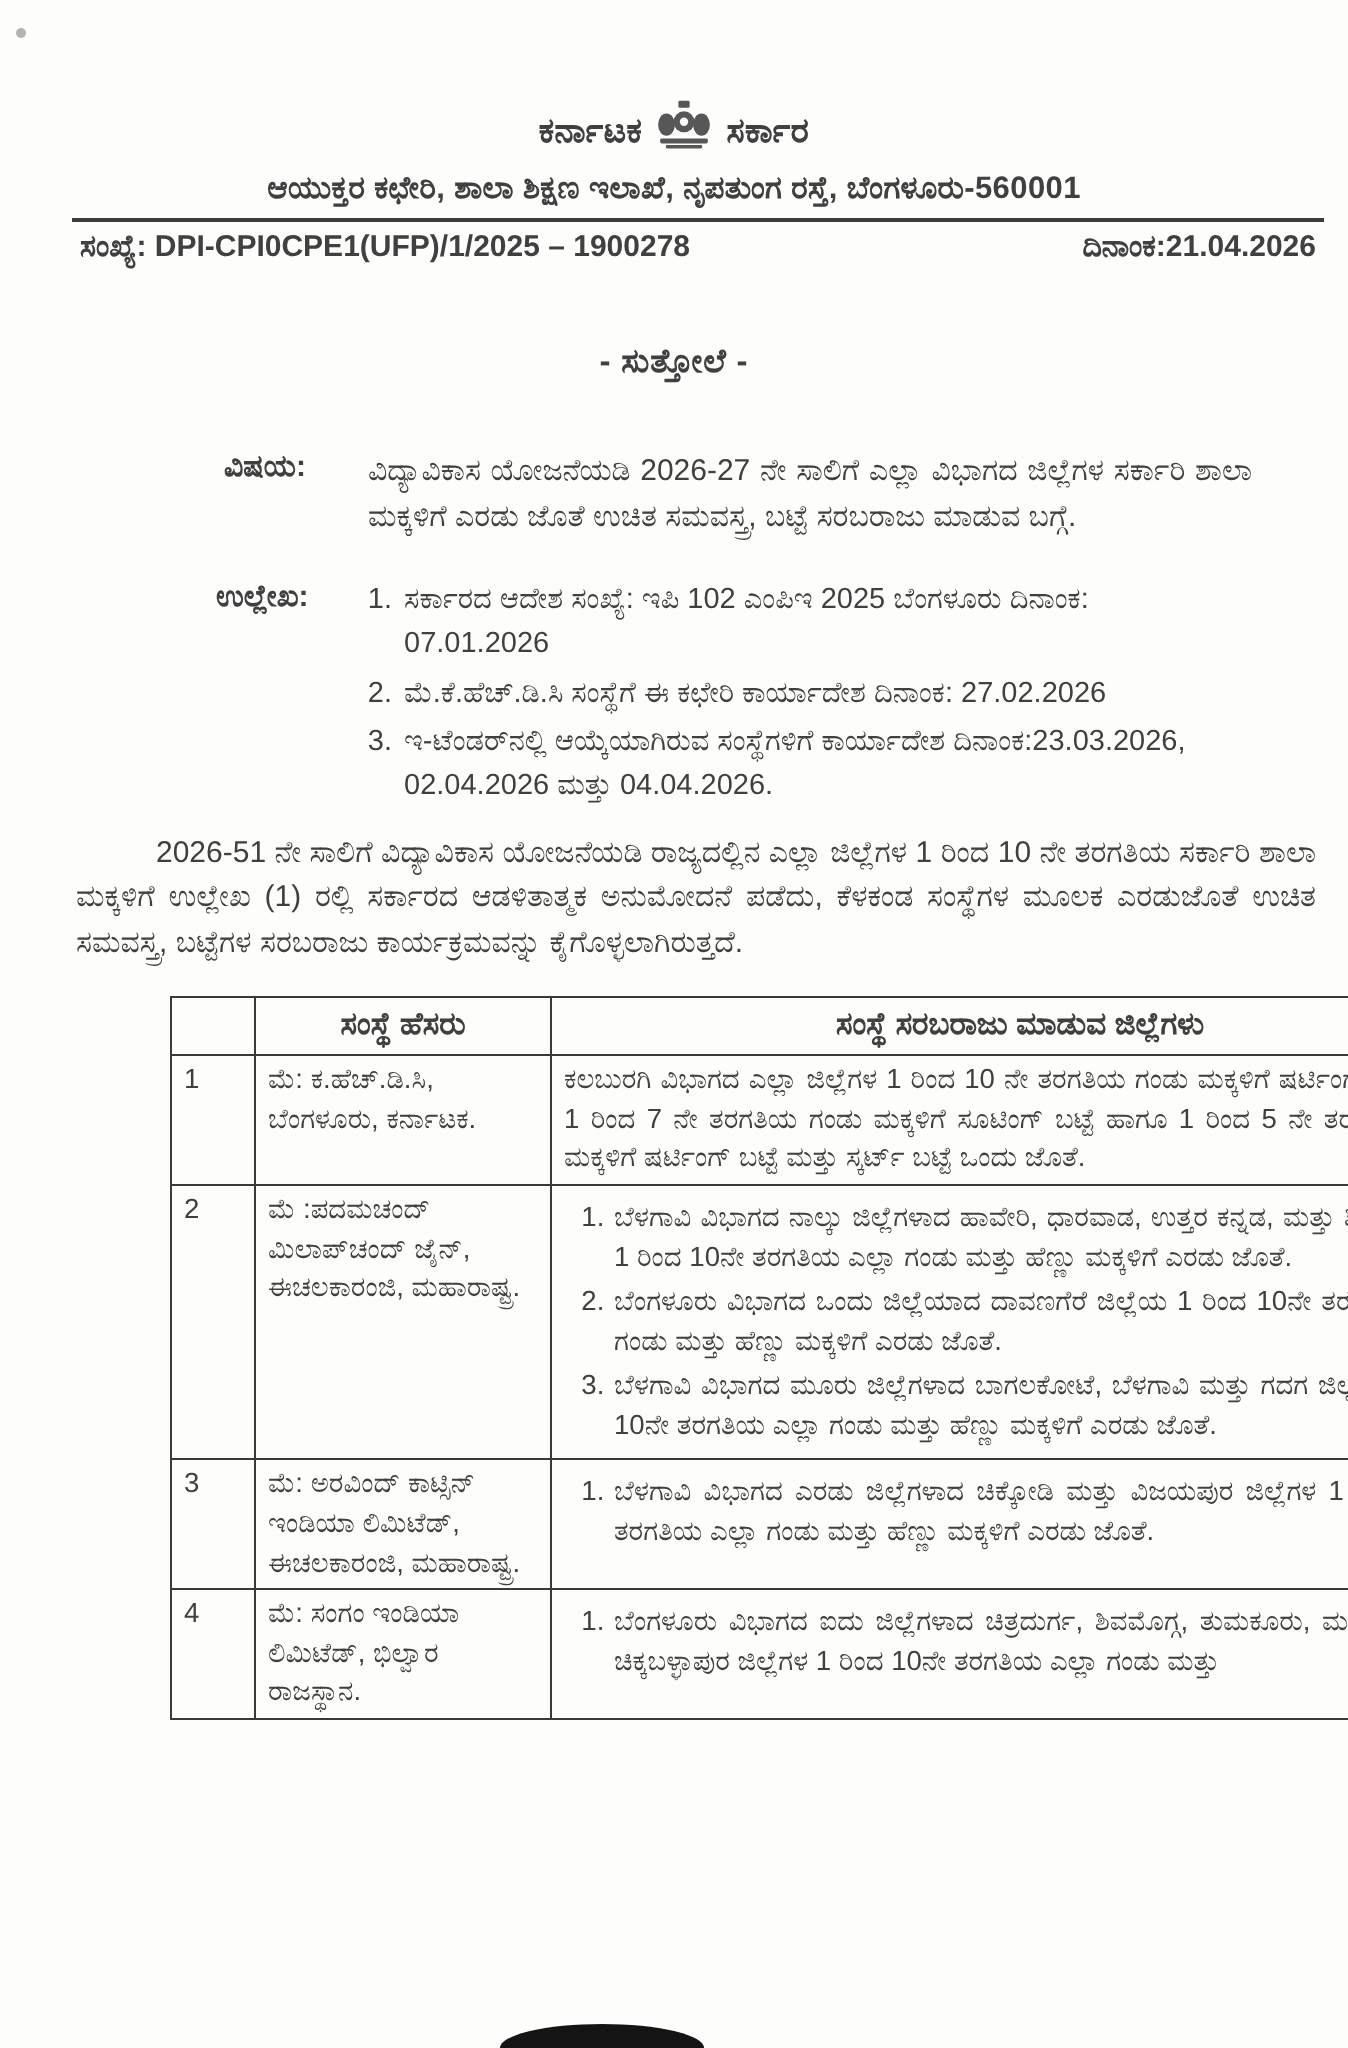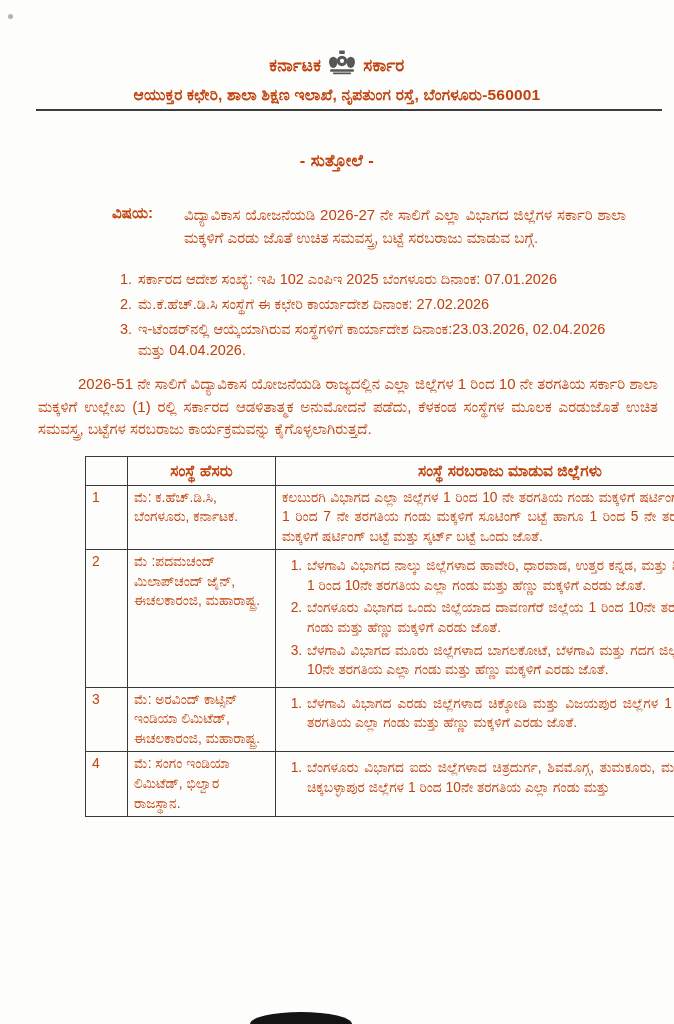--- a/index.html
+++ b/index.html
@@ -1,21 +1,21 @@
 <!DOCTYPE html>
 <html lang="kn"><head>
 <meta charset="utf-8">
 <style>
   html,body { margin:0; padding:0; background:#e8e8e8; }
   .page {
     position:relative;
     width:674px; height:1024px;
     margin:0 auto;
     background:#fdfdfb;
-    color:#c2410c;
+    color:#404040;
     font-family:"Liberation Sans","DejaVu Sans",sans-serif;
     overflow:hidden;
     box-sizing:border-box;
   }
   .speck {
     position:absolute; top:14px; left:8px;
     width:5px; height:5px; border-radius:50%;
     background:#9a9a9a; opacity:.75;
   }
   .header-center { text-align:center; padding-top:50px; }
@@ -107,29 +107,39 @@
           <rect x="7" y="31.5" width="26" height="2.5" rx="1" fill="#3b3b3b"></rect>
         </svg>
       </span>
       <span>ಸರ್ಕಾರ</span>
     </div>
     <div class="office-line">ಆಯುಕ್ತರ ಕಛೇರಿ, ಶಾಲಾ ಶಿಕ್ಷಣ ಇಲಾಖೆ, ನೃಪತುಂಗ ರಸ್ತೆ, ಬೆಂಗಳೂರು-560001</div>
   </div>
 
   <hr class="header-rule">
 
+  <div class="ref-row">
+    <span>
+      <span>ಸಂಖ್ಯೆ:</span>
+      <span>DPI-CPI0CPE1(UFP)/1/2025 – 1900278</span>
+    </span>
+    <span>
+      <span>ದಿನಾಂಕ:</span><span>21.04.2026</span>
+    </span>
+  </div>
 
   <div class="doc-title">- ಸುತ್ತೋಲೆ -</div>
 
   <div class="subject-block">
     <div class="blk-label">ವಿಷಯ:</div>
     <div class="blk-text">ವಿದ್ಯಾವಿಕಾಸ ಯೋಜನೆಯಡಿ 2026-27 ನೇ ಸಾಲಿಗೆ ಎಲ್ಲಾ ವಿಭಾಗದ ಜಿಲ್ಲೆಗಳ ಸರ್ಕಾರಿ ಶಾಲಾ ಮಕ್ಕಳಿಗೆ ಎರಡು ಜೊತೆ ಉಚಿತ ಸಮವಸ್ತ್ರ, ಬಟ್ಟೆ ಸರಬರಾಜು ಮಾಡುವ ಬಗ್ಗೆ.</div>
   </div>
 
   <div class="reference-block">
+    <div class="blk-label">ಉಲ್ಲೇಖ:</div>
     <ol>
       <li>ಸರ್ಕಾರದ ಆದೇಶ ಸಂಖ್ಯೆ: ಇಪಿ 102 ಎಂಪಿಇ 2025 ಬೆಂಗಳೂರು ದಿನಾಂಕ: 07.01.2026</li>
       <li>ಮೆ.ಕೆ.ಹೆಚ್.ಡಿ.ಸಿ ಸಂಸ್ಥೆಗೆ ಈ ಕಛೇರಿ ಕಾರ್ಯಾದೇಶ ದಿನಾಂಕ: 27.02.2026</li>
       <li>ಇ-ಟೆಂಡರ್‌ನಲ್ಲಿ ಆಯ್ಕೆಯಾಗಿರುವ ಸಂಸ್ಥೆಗಳಿಗೆ ಕಾರ್ಯಾದೇಶ ದಿನಾಂಕ:23.03.2026, 02.04.2026 ಮತ್ತು 04.04.2026.</li>
     </ol>
   </div>
 
   <p class="body-para">2026-51 ನೇ ಸಾಲಿಗೆ ವಿದ್ಯಾವಿಕಾಸ ಯೋಜನೆಯಡಿ ರಾಜ್ಯದಲ್ಲಿನ ಎಲ್ಲಾ ಜಿಲ್ಲೆಗಳ 1 ರಿಂದ 10 ನೇ ತರಗತಿಯ ಸರ್ಕಾರಿ ಶಾಲಾ ಮಕ್ಕಳಿಗೆ ಉಲ್ಲೇಖ (1) ರಲ್ಲಿ ಸರ್ಕಾರದ ಆಡಳಿತಾತ್ಮಕ ಅನುಮೋದನೆ ಪಡೆದು, ಕೆಳಕಂಡ ಸಂಸ್ಥೆಗಳ ಮೂಲಕ ಎರಡುಜೊತೆ ಉಚಿತ ಸಮವಸ್ತ್ರ, ಬಟ್ಟೆಗಳ ಸರಬರಾಜು ಕಾರ್ಯಕ್ರಮವನ್ನು ಕೈಗೊಳ್ಳಲಾಗಿರುತ್ತದೆ.</p>
 
   <table class="supply">

